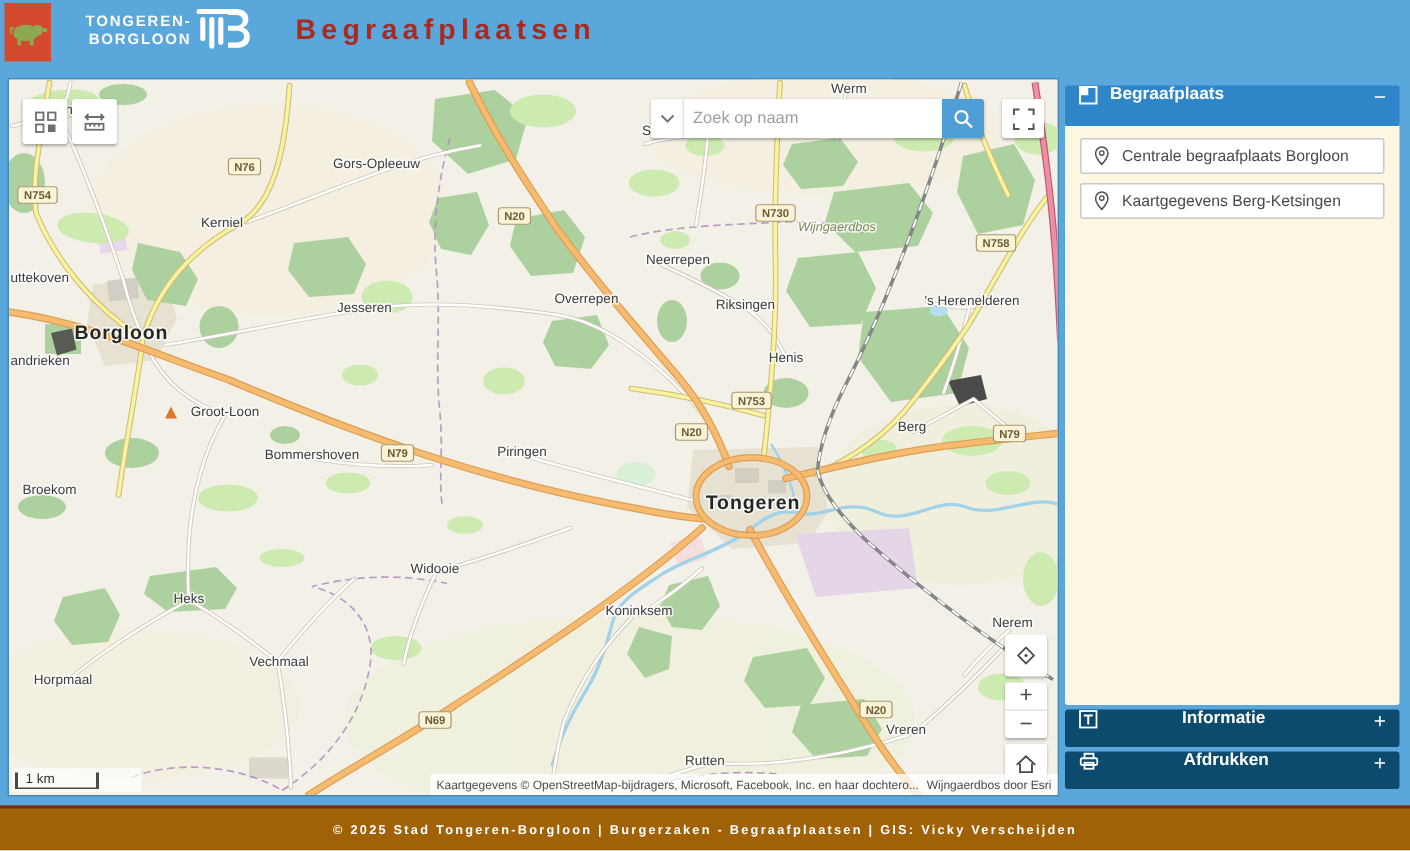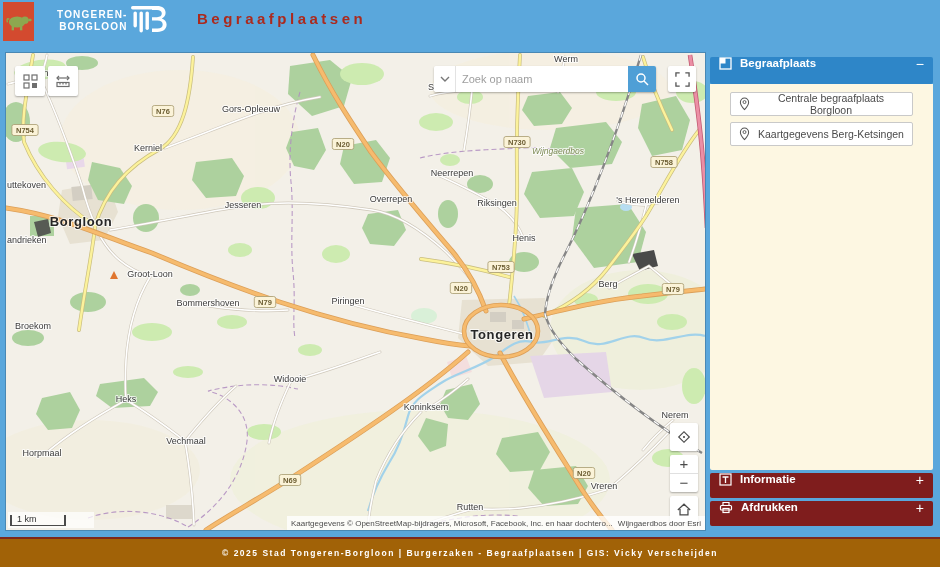--- a/index.html
+++ b/index.html
@@ -6,21 +6,21 @@
   .page{position:relative;width:940px;height:567px;background:#5aa7dc;overflow:hidden;
         font-family:"Liberation Sans",sans-serif;}
 
   
   .logo-box{position:absolute;left:3px;top:2px;width:31px;height:39px;background:#d34a2f;
             display:flex;align-items:center;justify-content:center;}
   .brand{position:absolute;left:57px;top:9px;text-align:right;color:#ffffff;
          font-size:10px;font-weight:bold;letter-spacing:1.2px;line-height:12px;}
   .monogram{position:absolute;left:130px;top:6px;}
   .app-title{position:absolute;left:197px;top:10px;margin:0;color:#ab2a1e;
-             font-size:15px;font-weight:bold;letter-spacing:3.5px;}
+             font-size:19px;font-weight:bold;letter-spacing:3.5px;}
 
   
   .map-wrap{position:absolute;left:6px;top:53px;width:699px;height:477px;
             outline:1px solid rgba(0,0,0,.18);background:#f3f0e8;}
   .map-wrap svg.basemap{position:absolute;left:0;top:0;}
   .map-btn{position:absolute;background:#fff;border:0;border-radius:2px;
            box-shadow:0 1px 2px rgba(0,0,0,.3);display:flex;align-items:center;justify-content:center;
            cursor:pointer;padding:0;}
   .btn-basemap{left:9px;top:13px;width:30px;height:30px;}
   .btn-measure{left:42px;top:13px;width:30px;height:30px;}
@@ -55,24 +55,24 @@
 
   .attrib{position:absolute;left:281px;right:0;bottom:0;height:14px;background:rgba(255,255,255,.78);
           display:flex;align-items:center;font-size:8px;color:#4c4c4c;padding:0 4px;box-sizing:border-box;justify-content:center;}
   .attrib .right{margin-left:auto;}
 
   
   .sidebar{position:absolute;left:710px;top:57px;width:223px;}
   .panel-h{display:flex;align-items:flex-start;height:27px;padding:0 9px;border-radius:2px;
            box-sizing:border-box;cursor:pointer;}
   .panel-h.active{background:#2e86c8;}
-  .panel-h.collapsed{background:#7f1d1d;height:25px;margin-top:3px;}
+  .panel-h.collapsed{background:#0c4a6e;height:25px;margin-top:3px;gap:48px;}
   .panel-h .ttl{color:#fff;font-size:11.5px;font-weight:bold;margin-left:8px;}
   .panel-h .tgl{margin-left:auto;color:#fff;font-size:14px;line-height:14px;cursor:pointer;}
-  .panel-body{background:#fdf7e2;height:386px;box-sizing:border-box;padding:8px 20px;
+  .panel-body{background:#fdf7e2;height:386px;box-sizing:border-box;padding:8px 10px;
               border-radius:0 0 2px 2px;}
   .loc-btn{display:flex;align-items:center;width:100%;height:24px;background:#fff;
            border:1px solid #c9c9c9;border-radius:2px;margin-bottom:6px;cursor:pointer;
            font-family:"Liberation Sans",sans-serif;font-size:10.5px;color:#4a4a4a;padding:0 8px;
            box-sizing:border-box;}
   .loc-btn .pin{margin-right:8px;display:flex;}
 
   
   .footer{position:absolute;left:0;bottom:0;width:940px;height:30px;background:#a16207;
           border-top:2px solid #7e281b;box-sizing:border-box;display:flex;align-items:center;

